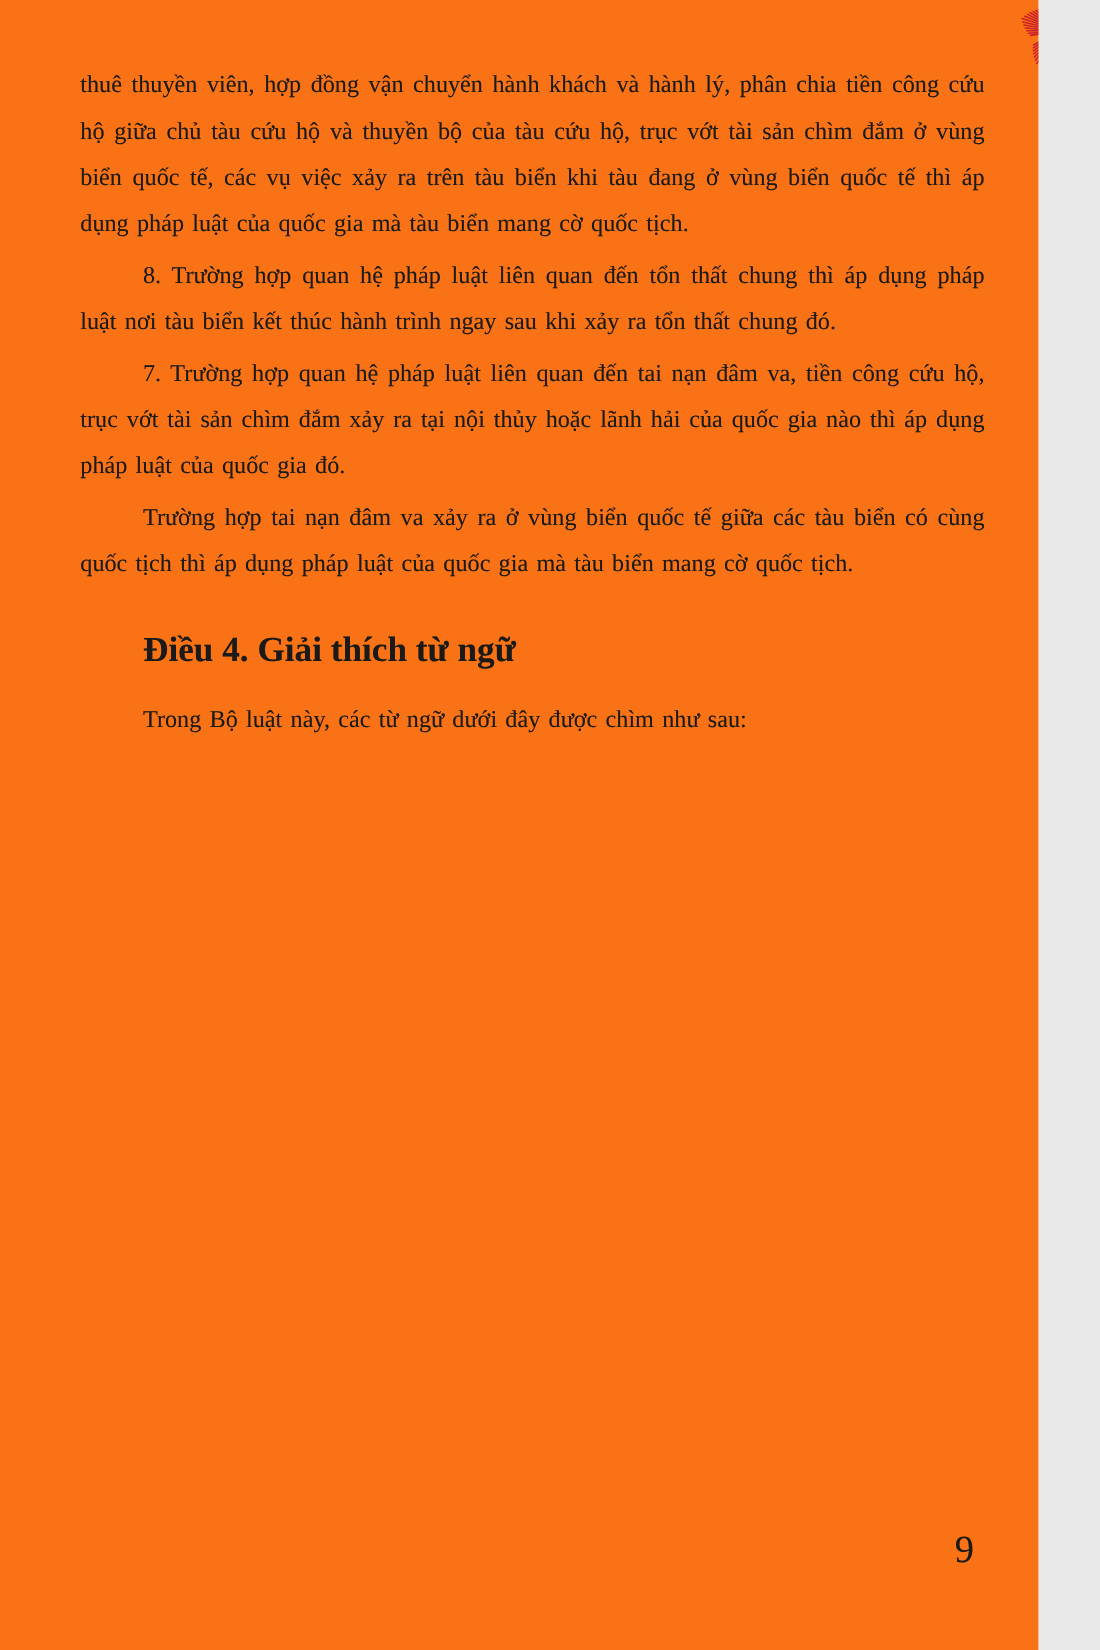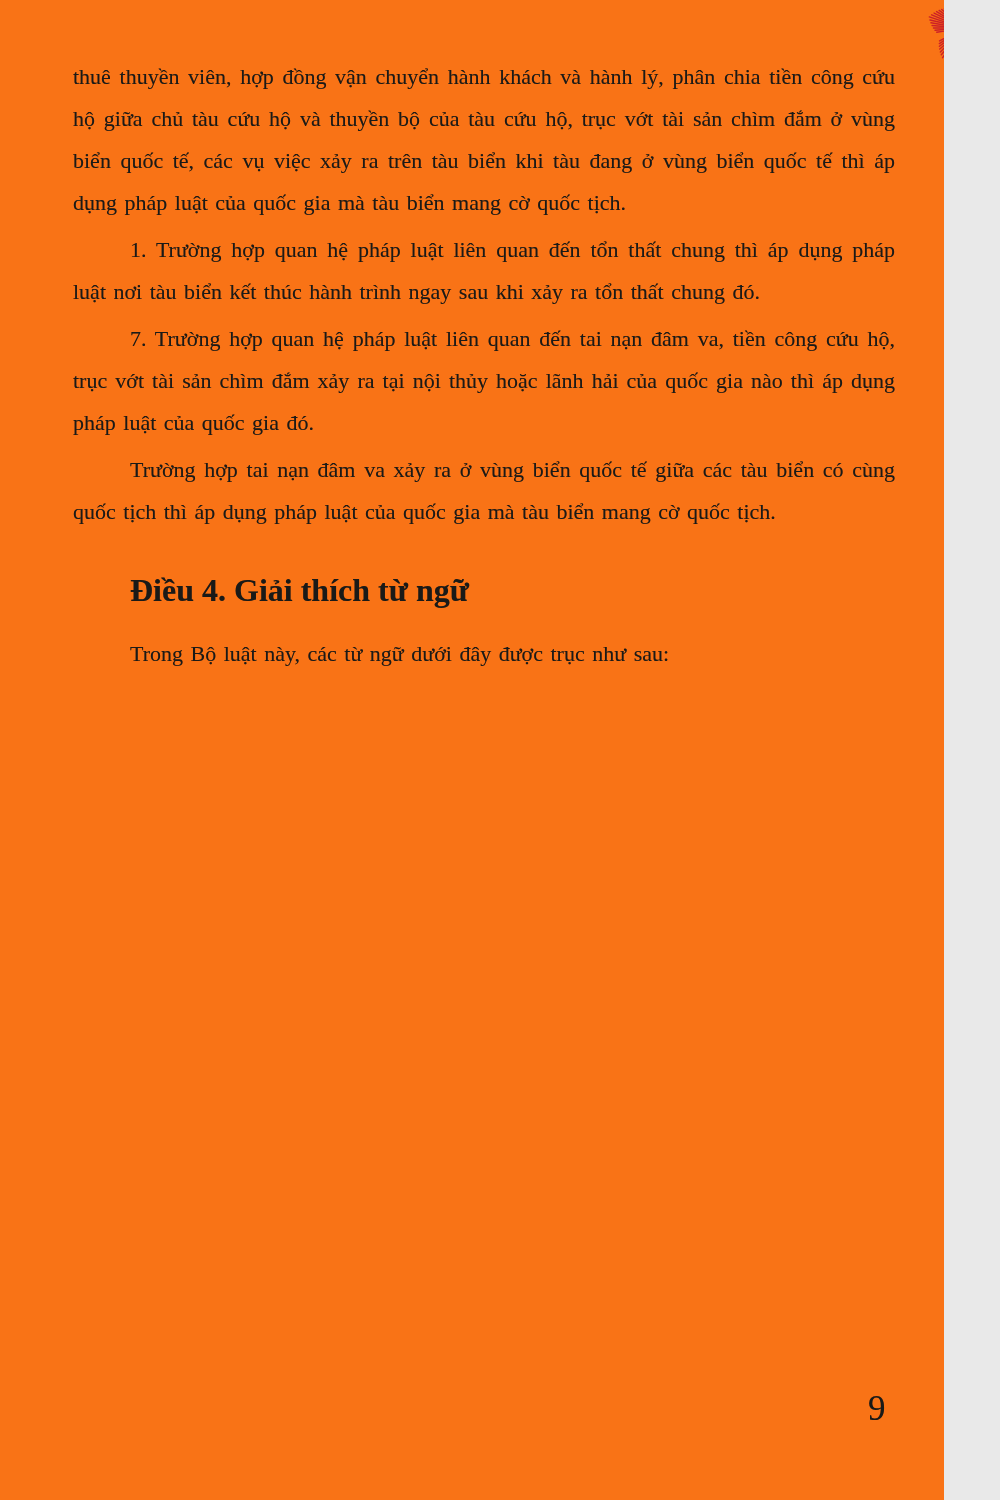--- a/index.html
+++ b/index.html
@@ -133,25 +133,25 @@
           <line x1="45.40" y1="42.14" x2="26.83" y2="26.56" stroke="#cc2127" stroke-width="1.5" stroke-linecap="round"></line>
           <line x1="45.71" y1="41.80" x2="29.49" y2="25.92" stroke="#cc2127" stroke-width="1.5" stroke-linecap="round"></line>
         </g>
       <circle cx="50" cy="46" r="10.5" fill="#fcfcfa"></circle>
       <text x="50" y="51.5" fill="#cc2127">ST</text>
     </svg>
   </div>
 
   <div class="text-col">
     <p class="body">thuê thuyền viên, hợp đồng vận chuyển hành khách và hành lý, phân chia tiền công cứu hộ giữa chủ tàu cứu hộ và thuyền bộ của tàu cứu hộ, trục vớt tài sản chìm đắm ở vùng biển quốc tế, các vụ việc xảy ra trên tàu biển khi tàu đang ở vùng biển quốc tế thì áp dụng pháp luật của quốc gia mà tàu biển mang cờ quốc tịch.</p>
-    <p class="body indent">1. Trường hợp quan hệ pháp luật liên quan đến tổn thất chung thì áp dụng pháp luật nơi tàu biển kết thúc hành trình ngay sau khi xảy ra tổn thất chung đó.</p>
+    <p class="body indent">8. Trường hợp quan hệ pháp luật liên quan đến tổn thất chung thì áp dụng pháp luật nơi tàu biển kết thúc hành trình ngay sau khi xảy ra tổn thất chung đó.</p>
     <p class="body indent">7. Trường hợp quan hệ pháp luật liên quan đến tai nạn đâm va, tiền công cứu hộ, trục vớt tài sản chìm đắm xảy ra tại nội thủy hoặc lãnh hải của quốc gia nào thì áp dụng pháp luật của quốc gia đó.</p>
     <p class="body indent">Trường hợp tai nạn đâm va xảy ra ở vùng biển quốc tế giữa các tàu biển có cùng quốc tịch thì áp dụng pháp luật của quốc gia mà tàu biển mang cờ quốc tịch.</p>
 
     <h2 class="article-heading">Điều 4. Giải thích từ ngữ</h2>
 
-    <p class="body indent">Trong Bộ luật này, các từ ngữ dưới đây được trục như sau:</p>
+    <p class="body indent">Trong Bộ luật này, các từ ngữ dưới đây được chìm như sau:</p>
 
   </div>
 
   <div class="page-number">9</div>
 
 </div>
 
 </body></html>

